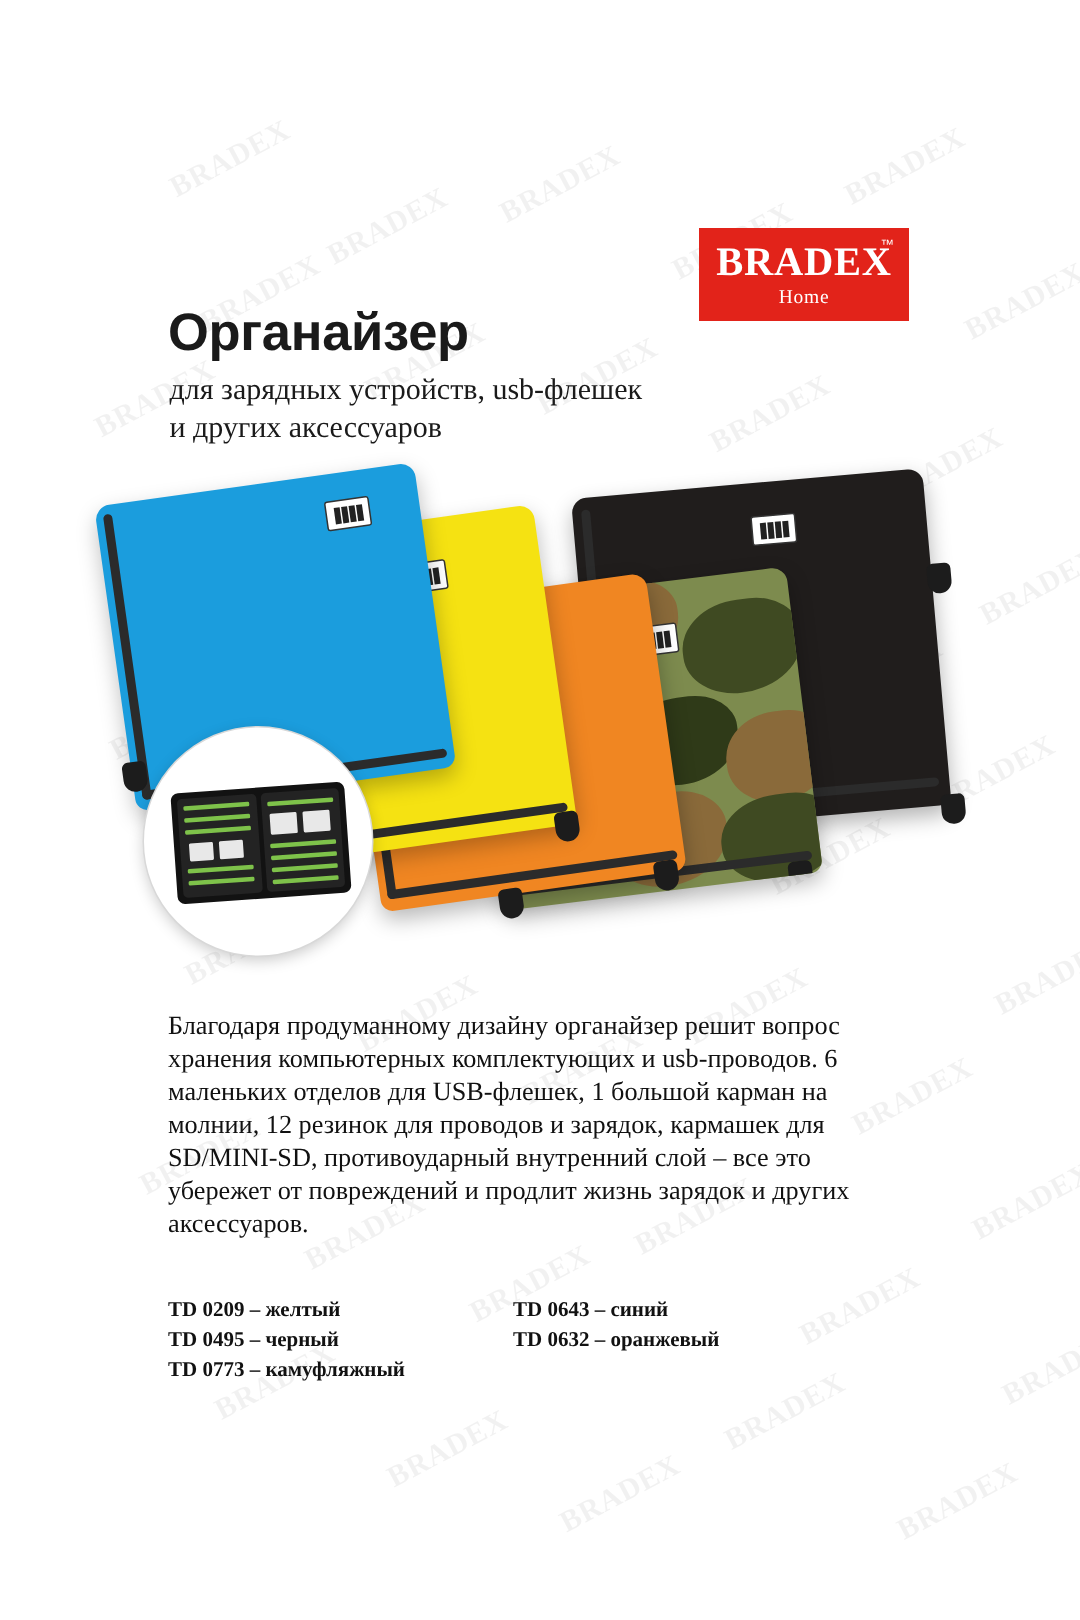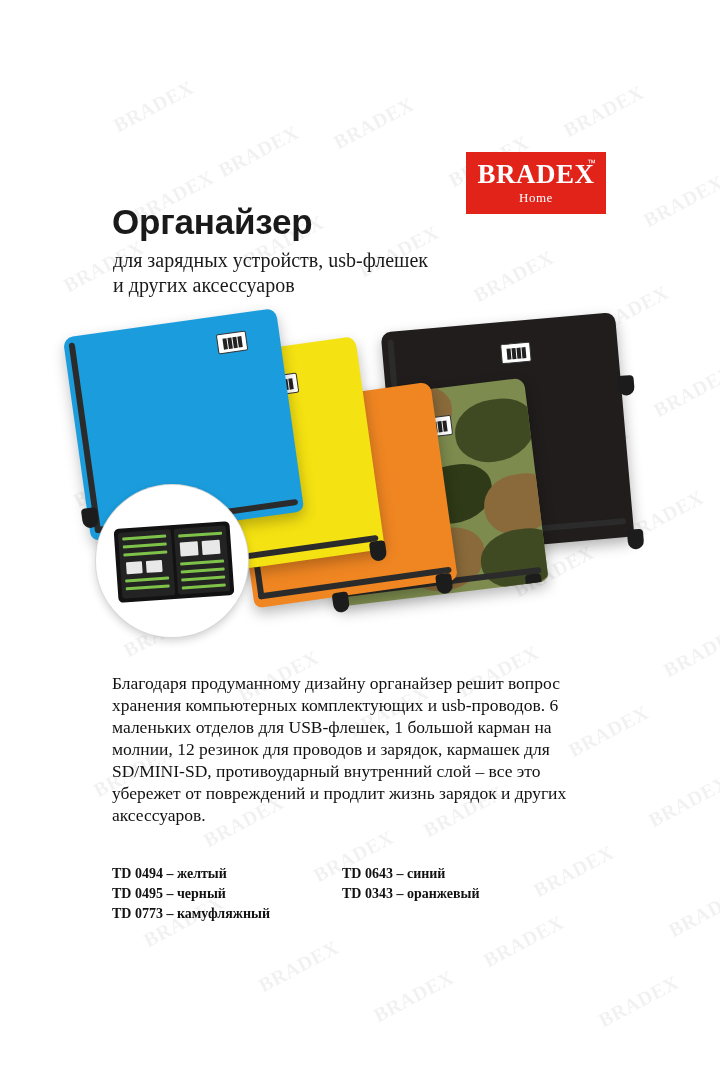--- a/index.html
+++ b/index.html
@@ -390,21 +390,21 @@
           <span class="el" style="left:4px; top:50px; width:44px; height:3px;"></span>
           <span class="el" style="left:4px; top:58px; width:44px; height:3px;"></span>
         </div>
       </div>
     </div>
   </div>
 
   <div id="body-copy">Благодаря продуманному дизайну органайзер решит вопрос хранения компьютерных комплектующих и usb-проводов. 6 маленьких отделов для USB-флешек, 1 большой карман на молнии, 12 резинок для проводов и зарядок, кармашек для SD/MINI-SD, противоударный внутренний слой – все это убережет от повреждений и продлит жизнь зарядок и других аксессуаров.</div>
 
   <div id="sku-table">
-    <div class="sku">TD 0494 – желтый</div>
+    <div class="sku">TD 0209 – желтый</div>
     <div class="sku">TD 0643 – синий</div>
     <div class="sku">TD 0495 – черный</div>
-    <div class="sku">TD 0343 – оранжевый</div>
+    <div class="sku">TD 0632 – оранжевый</div>
     <div class="sku">TD 0773 – камуфляжный</div>
     <div class="sku"></div>
   </div>
 
 </div>
 
 </body></html>

